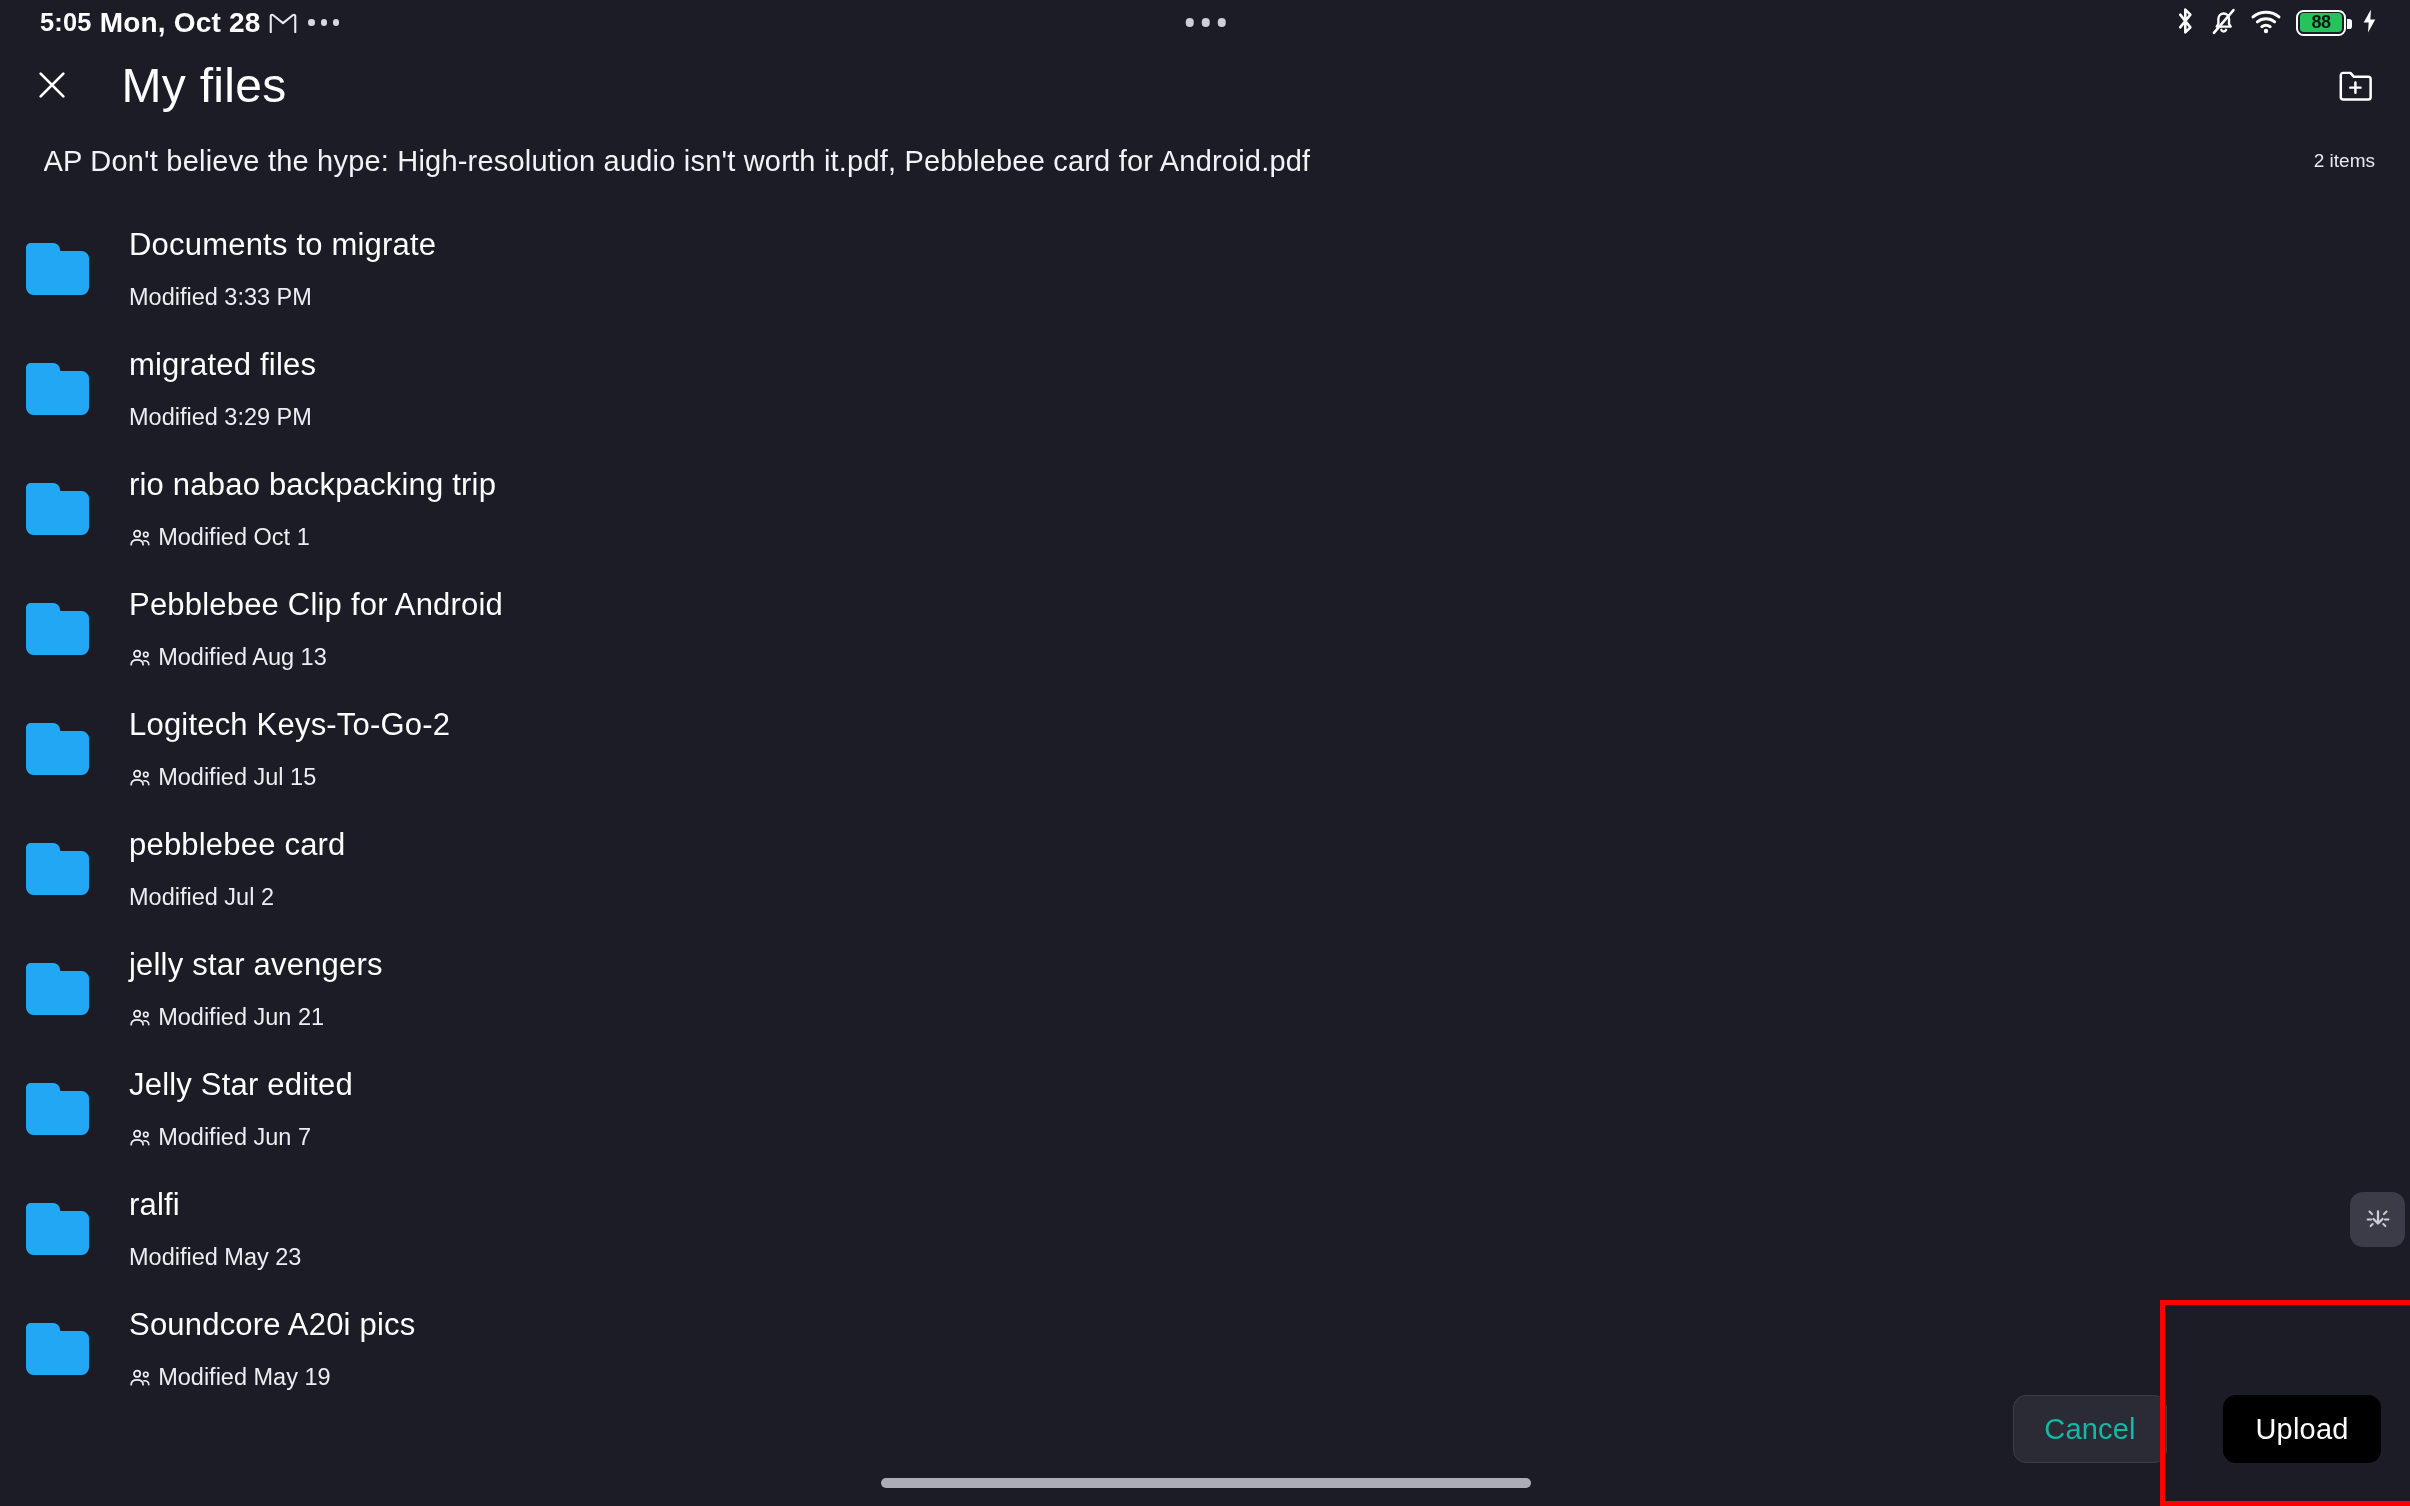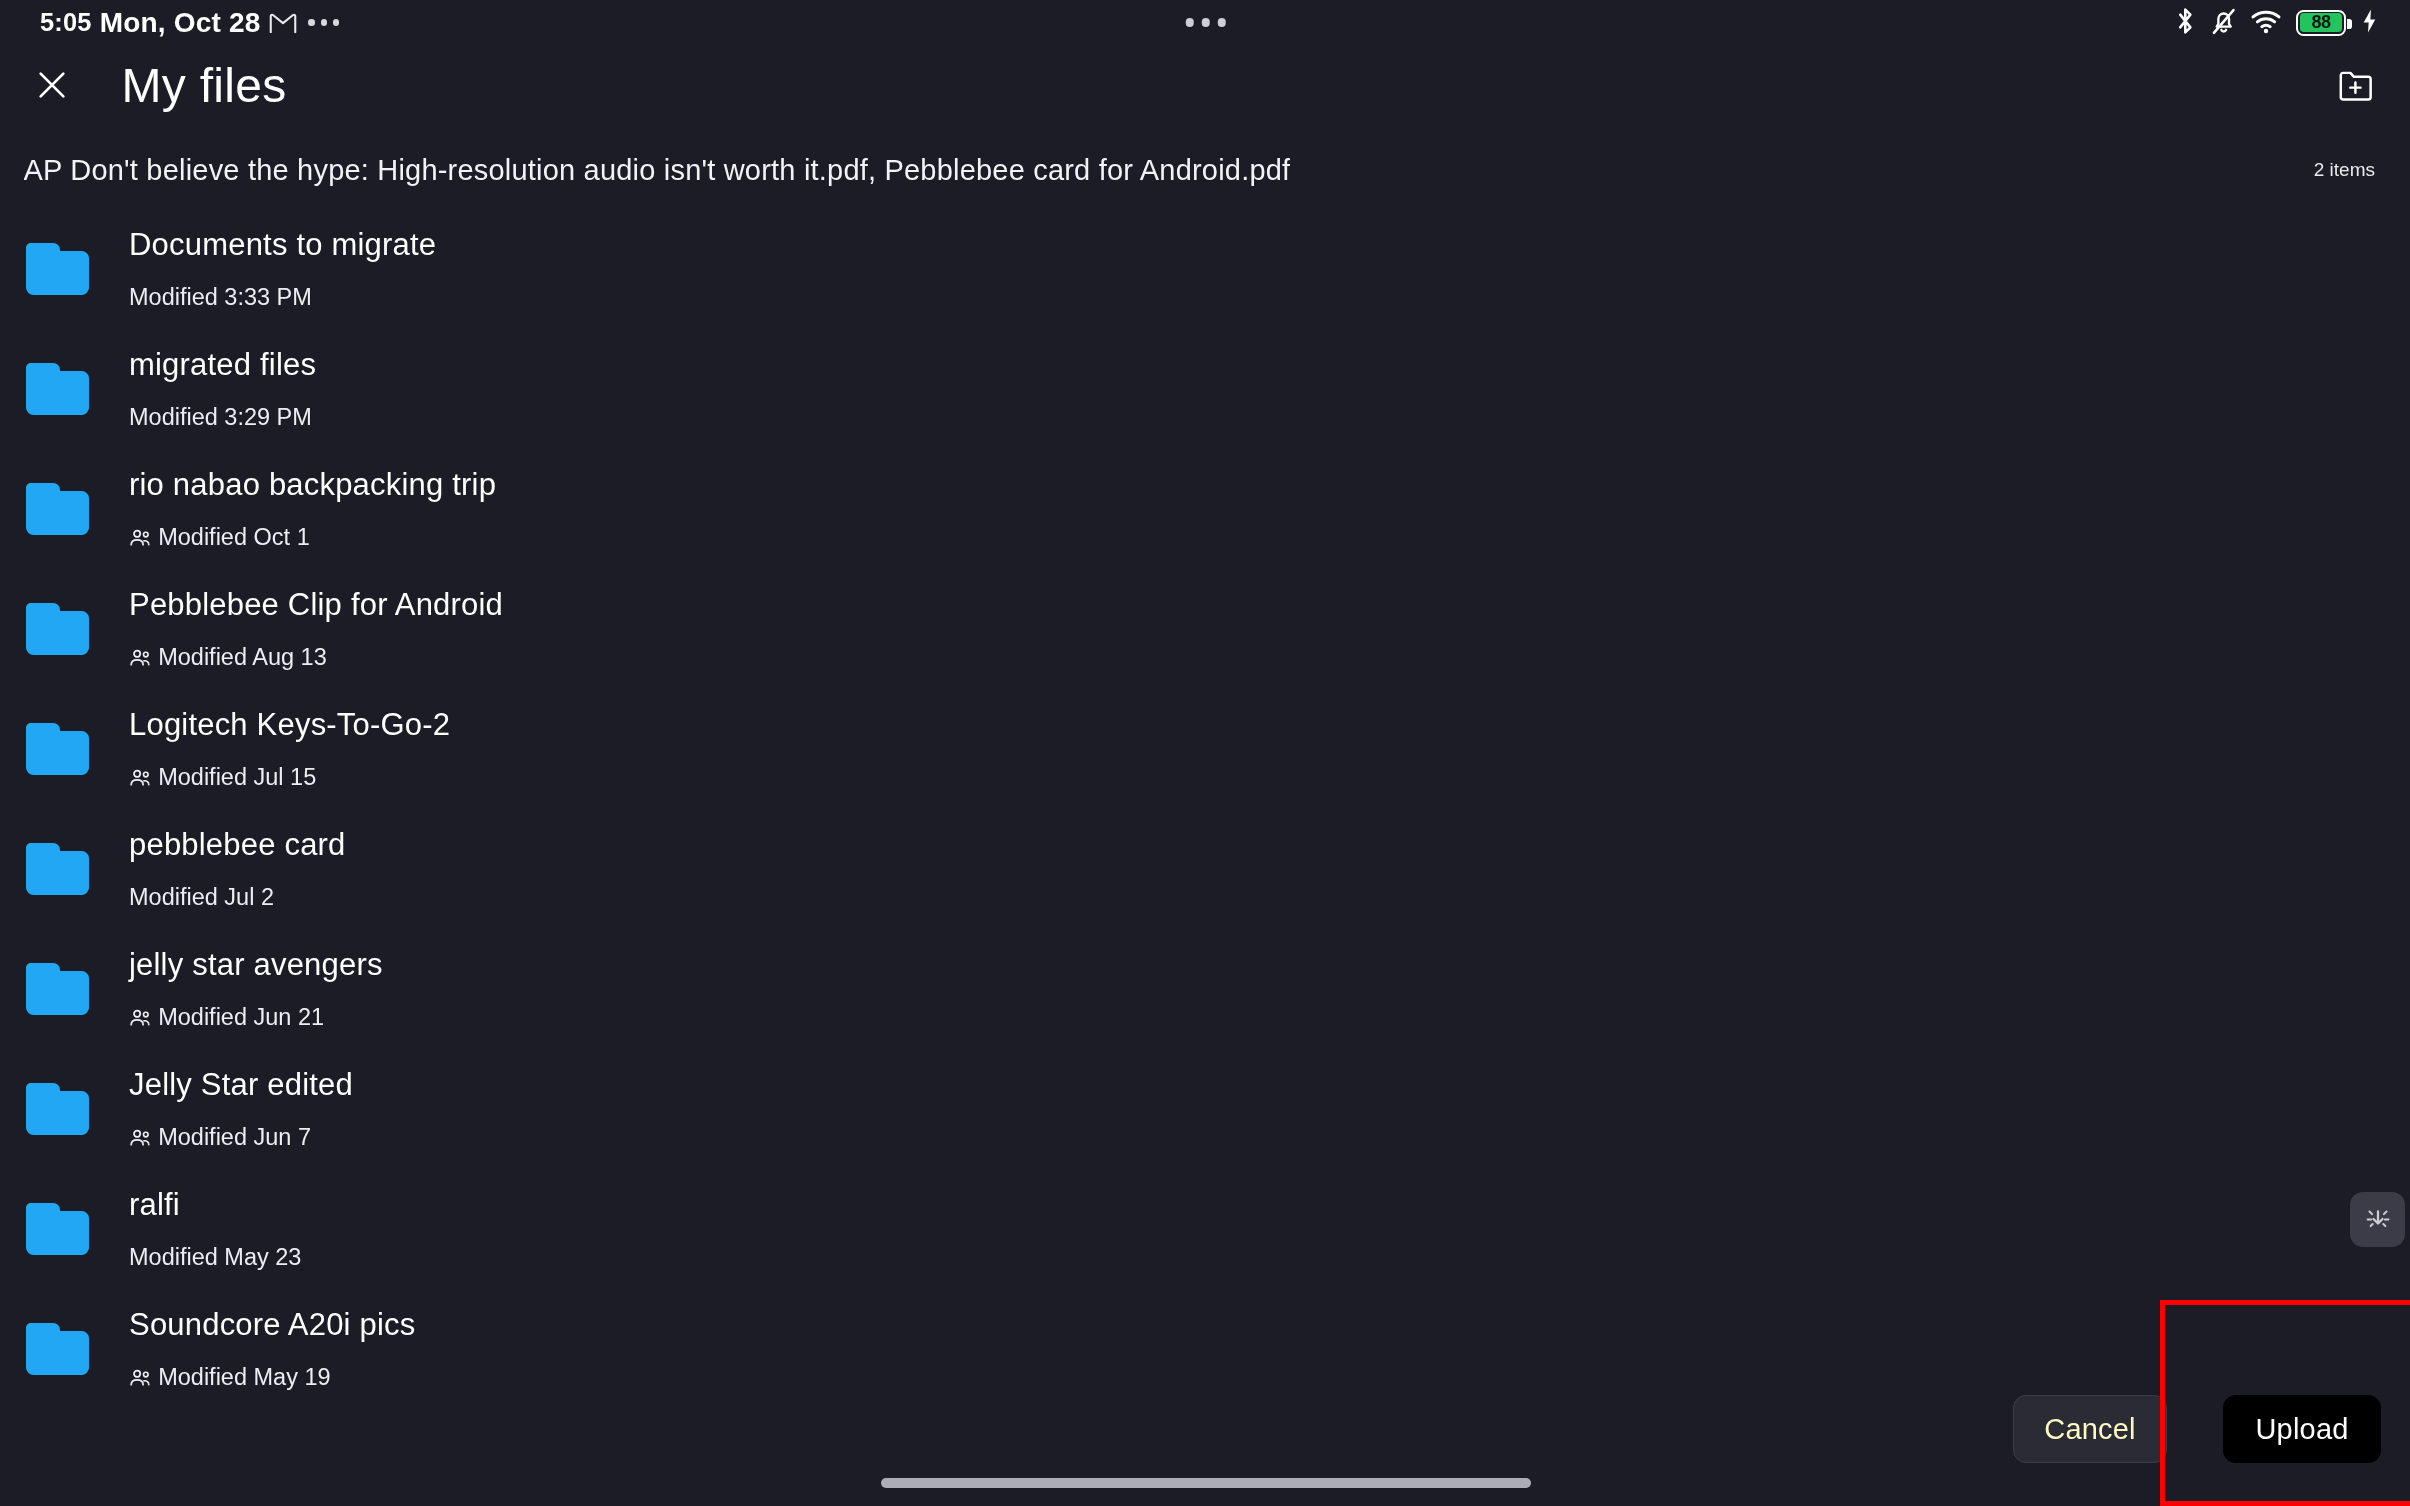--- a/index.html
+++ b/index.html
@@ -41,22 +41,22 @@
   .header {
     position:absolute; top:45px; left:0; width:2411px; height:80px;
     display:flex; align-items:center;
   }
   .close-btn { margin-left:23.5px; width:56px; height:56px; display:flex; align-items:center; justify-content:center; cursor:pointer;}
   .title { margin-left:42px; font-size:48px; font-weight:400; letter-spacing:0.3px; }
   .newfolder-btn { position:absolute; right:26px; width:58px; height:58px; display:flex; align-items:center; justify-content:center; cursor:pointer;}
 
   
   .subrow {
-    position:absolute; top:141px; left:0; width:2411px; height:58px;
-    display:flex; align-items:center;
+    position:absolute; top:132px; left:0; width:2411px; height:58px;
+    display:flex; align-items:center;padding-left:20px;
   }
   .selected-files {
     margin-left:23.5px; font-size:29px; font-weight:300; color:#f2f3f6; letter-spacing:0.2px;
     white-space:nowrap; overflow:hidden; text-overflow:ellipsis; max-width:2072px;
   }
   .item-count { position:absolute; right:36px; font-size:19px; color:#e9eaee; font-weight:300;}
 
   
   .list { position:absolute; top:209px; left:0; width:2411px; }
   .row { position:relative; height:120px; display:flex; align-items:center; cursor:pointer; }
@@ -80,21 +80,21 @@
     background:#3b3c47; border-radius:13px; display:flex; align-items:center; justify-content:center;
     cursor:pointer;
   }
 
   
   .actions { position:absolute; right:30px; top:1395px; display:flex; align-items:center; gap:40px; }
   .btn {
     height:68px; border-radius:13px; display:flex; align-items:center; justify-content:center;
     font-size:29px; font-weight:400; cursor:pointer; letter-spacing:0.2px;
   }
-  .btn-cancel { min-width:154px; padding:0 30px; background:#2a2b35; border:0.9px solid #3c3d48; color:#fef9c3; }
+  .btn-cancel { min-width:154px; padding:0 30px; background:#2a2b35; border:0.9px solid #3c3d48; color:#14b8a6; }
   .btn-upload { min-width:158px; padding:0 28px; background:#6f4bf5; color:#ffffff; }
 
   
   .annot {
     position:absolute; left:2160px; top:1300px; width:273px; height:206px;
     border:5.6px solid #ff0000; pointer-events:none;
   }
 
   
   .gesture {

